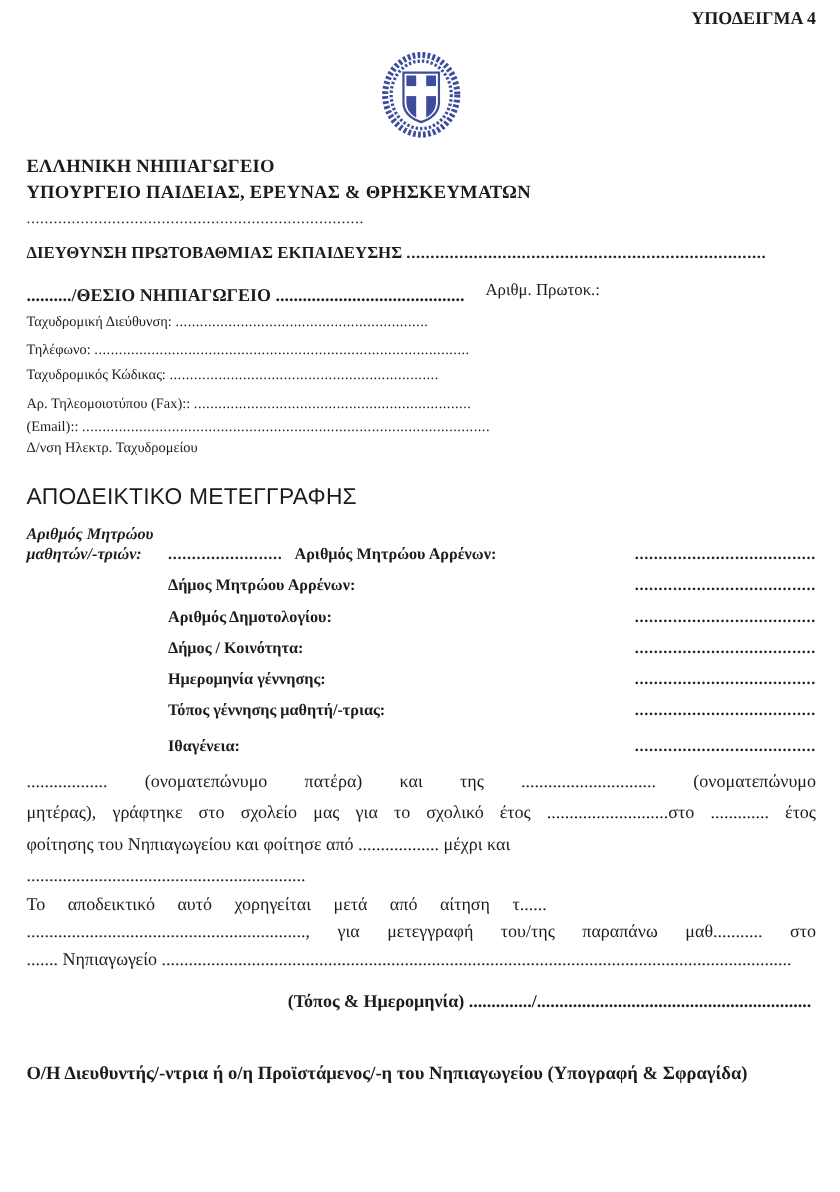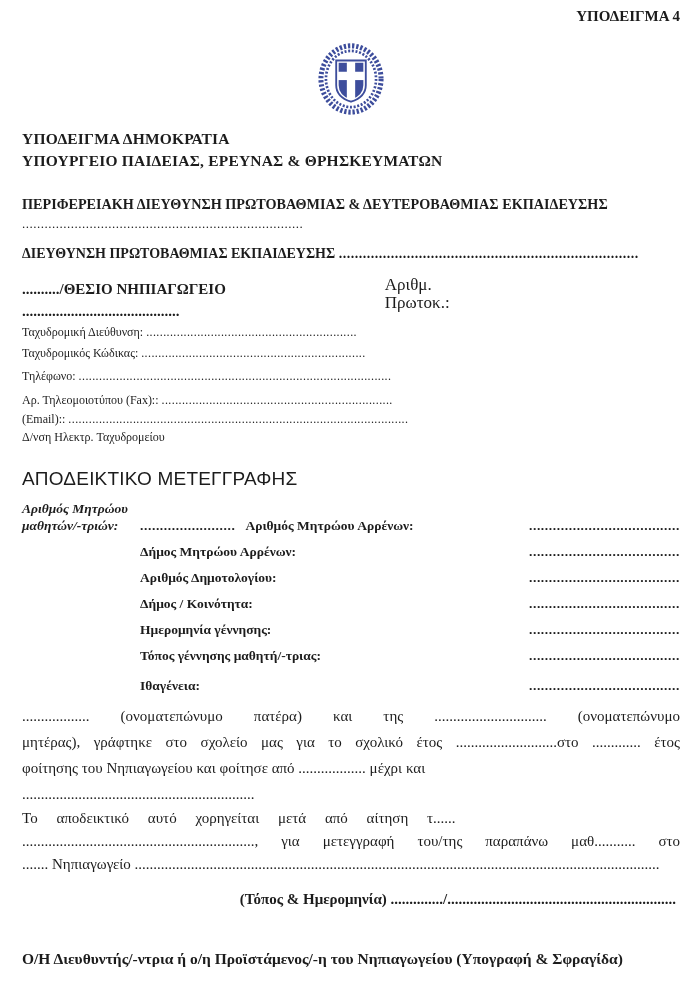--- a/index.html
+++ b/index.html
@@ -22,21 +22,21 @@
   .emblem-wrap svg { height: 74px; width: 80px; }
   
   .hdr-line { font-weight: bold; font-size: 15.5px; line-height: 22px; letter-spacing: 0.2px; }
   .regional { margin-top: 22px; font-weight: bold; font-size: 14.2px; line-height: 20px; }
   .reg-dots { font-size: 13px; line-height: 20px; letter-spacing: 0.5px; color: #222; }
   .dir-line { margin-top: 10px; font-weight: bold; font-size: 14px; line-height: 20px; }
   .dir-line .dots { font-weight: bold; letter-spacing: 0.5px; }
   
   .school-row { margin-top: 14px; display: flex; justify-content: space-between; align-items: flex-start; }
   .school-left { font-weight: bold; font-size: 15px; line-height: 22px; }
-  .protocol { font-size: 17px; line-height: 18px; margin-right: 180px; position: relative; top: -2px; }
+  .protocol { font-size: 14px; line-height: 18px; margin-right: 180px; position: relative; top: -2px; text-align: center; }
   
   .c-line { font-size: 12px; line-height: 21px; }
   .c-line-sm { font-size: 12px; line-height: 18.5px; }
   .c-line .dots, .c-line-sm .dots { letter-spacing: 0.4px; }
   
   .doc-title {
     margin-top: 20px;
     font-family: "Liberation Sans", "DejaVu Sans", sans-serif;
     font-weight: normal;
     font-size: 19px;
@@ -81,36 +81,35 @@
       <path d="M33,26 h34 v30 q0,14 -17,20 q-17,-6 -17,-20 z" fill="#3d4d9c"></path>
       <g clip-path="url(#shieldClip)">
         <rect x="44.6" y="22" width="10.8" height="58" fill="#ffffff"></rect>
         <rect x="28" y="38.6" width="44" height="10.8" fill="#ffffff"></rect>
       </g>
       <path d="M33,26 h34 v30 q0,14 -17,20 q-17,-6 -17,-20 z" fill="none" stroke="#ffffff" stroke-width="2"></path>
       <path d="M30.8,24 h38.4 v32 q0,15 -19.2,21.5 q-19.2,-6.5 -19.2,-21.5 z" fill="none" stroke="#3d4d9c" stroke-width="2.4"></path>
     </svg>
   </div>
 
-  <div class="hdr-line">ΥΠΟΔΕΙΓΜΑ ΔΗΜΟΚΡΑΤΙΑ</div>
+  <div class="hdr-line">ΕΛΛΗΝΙΚΗ ΝΗΠΙΑΓΩΓΕΙΟ</div>
   <div class="hdr-line">ΥΠΟΥΡΓΕΙΟ ΠΑΙΔΕΙΑΣ, ΕΡΕΥΝΑΣ &amp; ΘΡΗΣΚΕΥΜΑΤΩΝ</div>
 
-  <div class="regional">ΠΕΡΙΦΕΡΕΙΑΚΗ ΔΙΕΥΘΥΝΣΗ ΠΡΩΤΟΒΑΘΜΙΑΣ &amp; ΔΕΥΤΕΡΟΒΑΘΜΙΑΣ ΕΚΠΑΙΔΕΥΣΗΣ</div>
   <div class="reg-dots">...........................................................................</div>
 
   <div class="dir-line"><span>ΔΙΕΥΘΥΝΣΗ ΠΡΩΤΟΒΑΘΜΙΑΣ ΕΚΠΑΙΔΕΥΣΗΣ </span><span class="dots">...........................................................................</span></div>
 
   <div class="school-row">
     <div class="school-left"><span>..........</span><span>/ΘΕΣΙΟ ΝΗΠΙΑΓΩΓΕΙΟ </span><span>..........................................</span></div>
     <div class="protocol">Αριθμ. Πρωτοκ.:</div>
   </div>
 
   <div class="c-line"><span>Ταχυδρομική Διεύθυνση: </span><span class="dots">..............................................................</span></div>
+  <div class="c-line" style="margin-top:2px;"><span>Τηλέφωνο: </span><span class="dots">............................................................................................</span></div>
   <div class="c-line"><span>Ταχυδρομικός Κώδικας: </span><span class="dots">..................................................................</span></div>
-  <div class="c-line" style="margin-top:2px;"><span>Τηλέφωνο: </span><span class="dots">............................................................................................</span></div>
   <div class="c-line-sm" style="margin-top:4px;"><span>Αρ. Τηλεομοιοτύπου (Fax):: </span><span class="dots">....................................................................</span></div>
   <div class="c-line-sm"><span>(Email):: </span><span class="dots">....................................................................................................</span></div>
   <div class="c-line-sm"><span>Δ/νση Ηλεκτρ. Ταχυδρομείου</span></div>
 
   <div class="doc-title">ΑΠΟΔΕΙΚΤΙΚΟ ΜΕΤΕΓΓΡΑΦΗΣ</div>
 
   <div class="fields">
     <div class="frow">
       <div class="row1-left">
         <div>Αριθμός Μητρώου</div>

